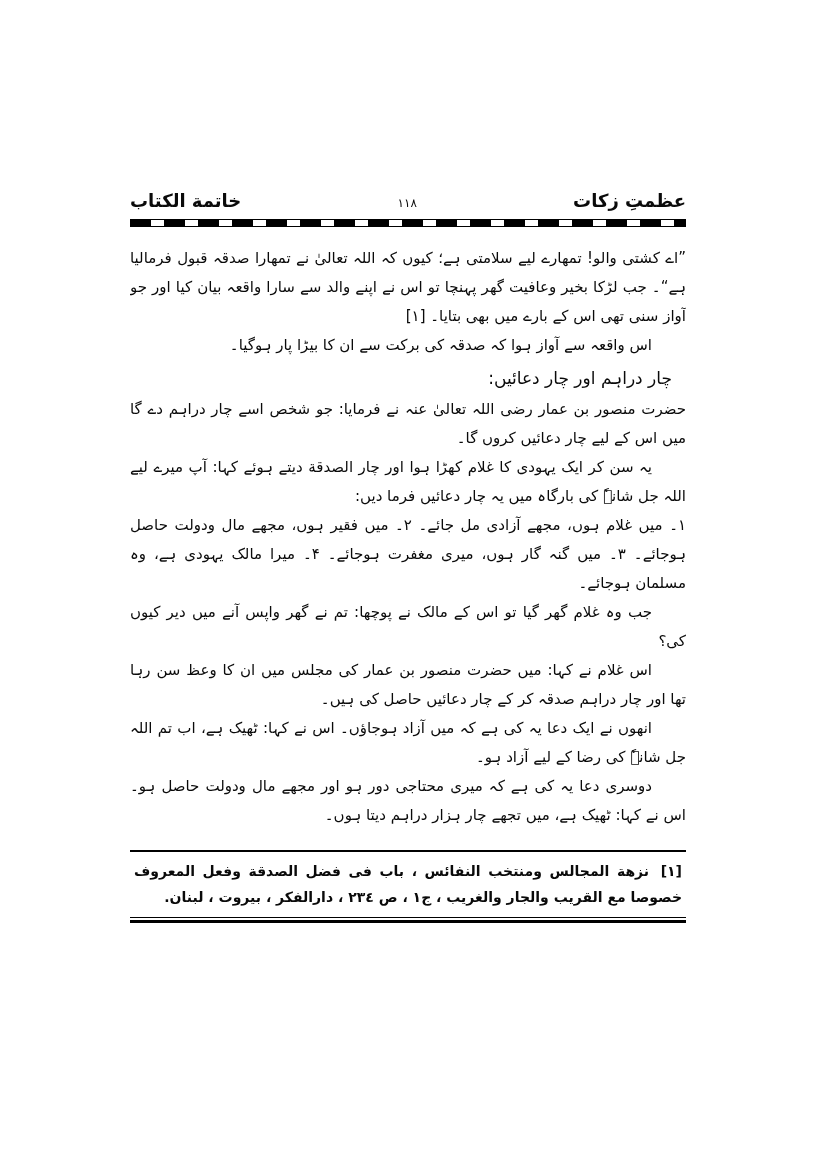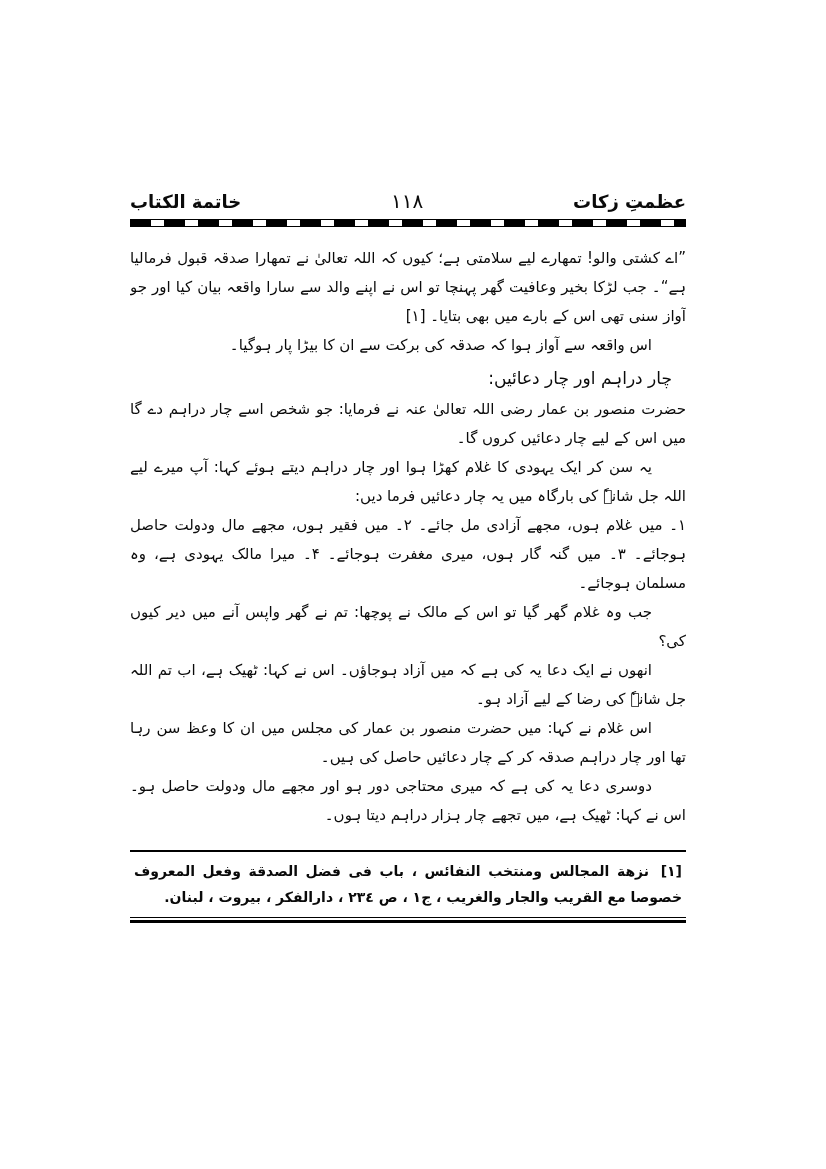--- a/index.html
+++ b/index.html
@@ -11,21 +11,21 @@
     font-family:"DejaVu Sans",sans-serif;
     direction:rtl;
     overflow:hidden;
   }
   
   .running-header{
     position:absolute;top:188px;right:140px;width:556px;
     display:flex;justify-content:space-between;align-items:baseline;
     font-size:18px;font-weight:bold;line-height:26px;
   }
-  .running-header .pg-num{font-size:20px;font-weight:normal;letter-spacing:1px;}
+  .running-header .pg-num{font-size:12px;font-weight:normal;letter-spacing:1px;}
   
   .header-rule{
     position:absolute;top:219px;right:140px;width:556px;height:6px;
     border-top:1.5px solid #000;
     border-bottom:1.5px solid #000;
     background:repeating-linear-gradient(90deg,#000 0 21px,#fff 21px 34px);
   }
   
   .page-body{
     position:absolute;top:244px;right:140px;width:556px;height:646px;
@@ -68,25 +68,25 @@
     <span>خاتمة الکتاب</span>
   </header>
 
   <div class="header-rule"></div>
 
   <main class="page-body">
       <p class="para">”اے کشتی والو! تمھارے لیے سلامتی ہے؛ کیوں کہ اللہ تعالیٰ نے تمھارا صدقہ قبول فرمالیا ہے“۔ جب لڑکا بخیر وعافیت گھر پہنچا تو اس نے اپنے والد سے سارا واقعہ بیان کیا اور جو آواز سنی تھی اس کے بارے میں بھی بتایا۔ [۱]</p>
       <p class="para indent">اس واقعہ سے آواز ہوا کہ صدقہ کی برکت سے ان کا بیڑا پار ہوگیا۔</p>
       <p class="heading">چار دراہم اور چار دعائیں:</p>
       <p class="para">حضرت منصور بن عمار رضی اللہ تعالیٰ عنہ نے فرمایا: جو شخص اسے چار دراہم دے گا میں اس کے لیے چار دعائیں کروں گا۔</p>
-      <p class="para indent">یہ سن کر ایک یہودی کا غلام کھڑا ہوا اور چار دراہم دیتے ہوئے کہا: آپ میرے لیے اللہ جل شانہٗ کی بارگاہ میں یہ چار دعائیں فرما دیں:</p>
+      <p class="para indent">یہ سن کر ایک یہودی کا غلام کھڑا ہوا اور چار الصدقة دیتے ہوئے کہا: آپ میرے لیے اللہ جل شانہٗ کی بارگاہ میں یہ چار دعائیں فرما دیں:</p>
       <p class="para">۱۔ میں غلام ہوں، مجھے آزادی مل جائے۔ ۲۔ میں فقیر ہوں، مجھے مال ودولت حاصل ہوجائے۔ ۳۔ میں گنہ گار ہوں، میری مغفرت ہوجائے۔ ۴۔ میرا مالک یہودی ہے، وہ مسلمان ہوجائے۔</p>
       <p class="para indent">جب وہ غلام گھر گیا تو اس کے مالک نے پوچھا: تم نے گھر واپس آنے میں دیر کیوں کی؟</p>
+      <p class="para indent">اس غلام نے کہا: میں حضرت منصور بن عمار کی مجلس میں ان کا وعظ سن رہا تھا اور چار دراہم صدقہ کر کے چار دعائیں حاصل کی ہیں۔</p>
       <p class="para indent">انھوں نے ایک دعا یہ کی ہے کہ میں آزاد ہوجاؤں۔ اس نے کہا: ٹھیک ہے، اب تم اللہ جل شانہٗ کی رضا کے لیے آزاد ہو۔</p>
-      <p class="para indent">اس غلام نے کہا: میں حضرت منصور بن عمار کی مجلس میں ان کا وعظ سن رہا تھا اور چار دراہم صدقہ کر کے چار دعائیں حاصل کی ہیں۔</p>
       <p class="para indent">دوسری دعا یہ کی ہے کہ میری محتاجی دور ہو اور مجھے مال ودولت حاصل ہو۔ اس نے کہا: ٹھیک ہے، میں تجھے چار ہزار دراہم دیتا ہوں۔</p>
     </main>
 
   <footer class="footnote">
     <div class="fn-rule-top"></div>
     <p class="fn-text">
       <span class="fn-marker">[۱]</span>
       <span>نزهة المجالس ومنتخب النفائس ، باب فى فضل الصدقة وفعل المعروف خصوصا مع القريب والجار والغريب ، ج۱ ، ص ۲۳٤ ، دارالفكر ، بيروت ، لبنان.</span>
     </p>
     <div class="fn-rule-bottom"></div>

